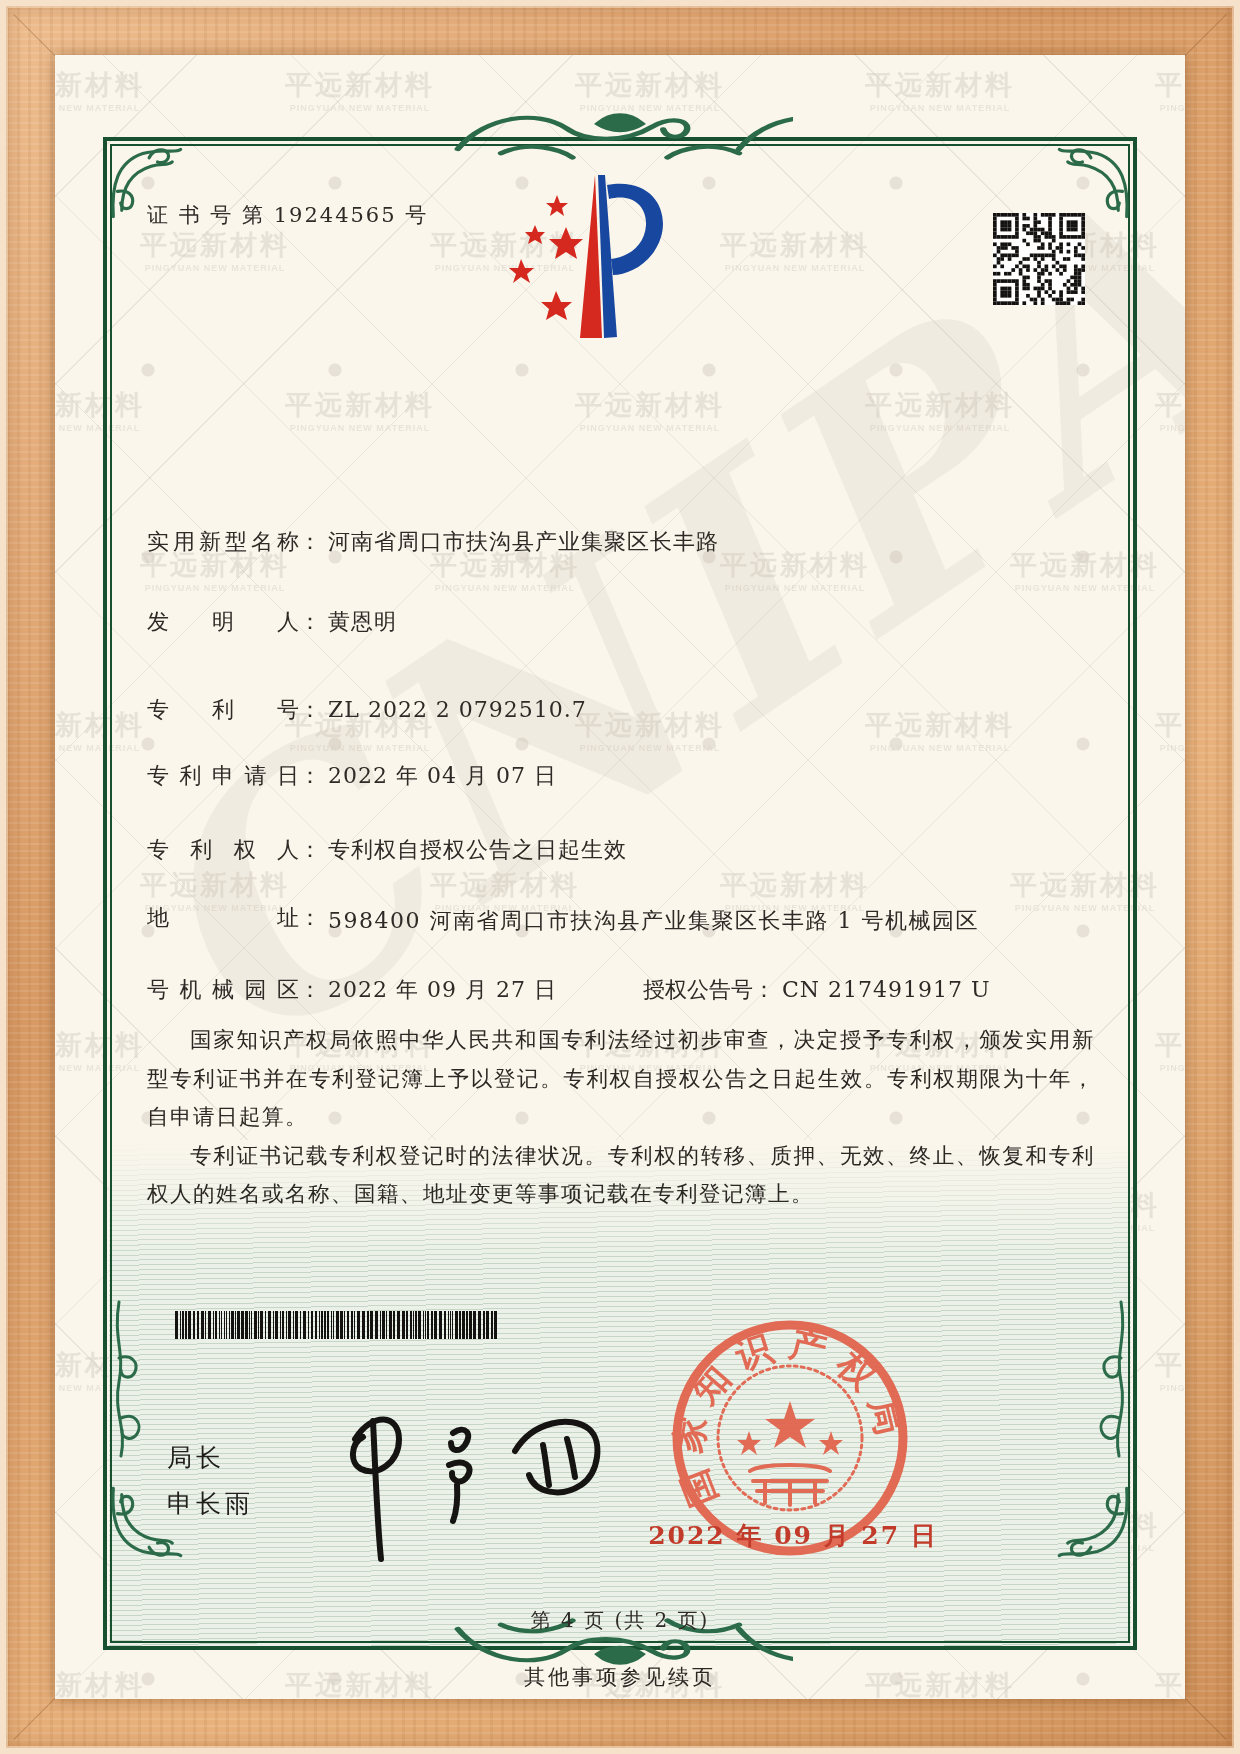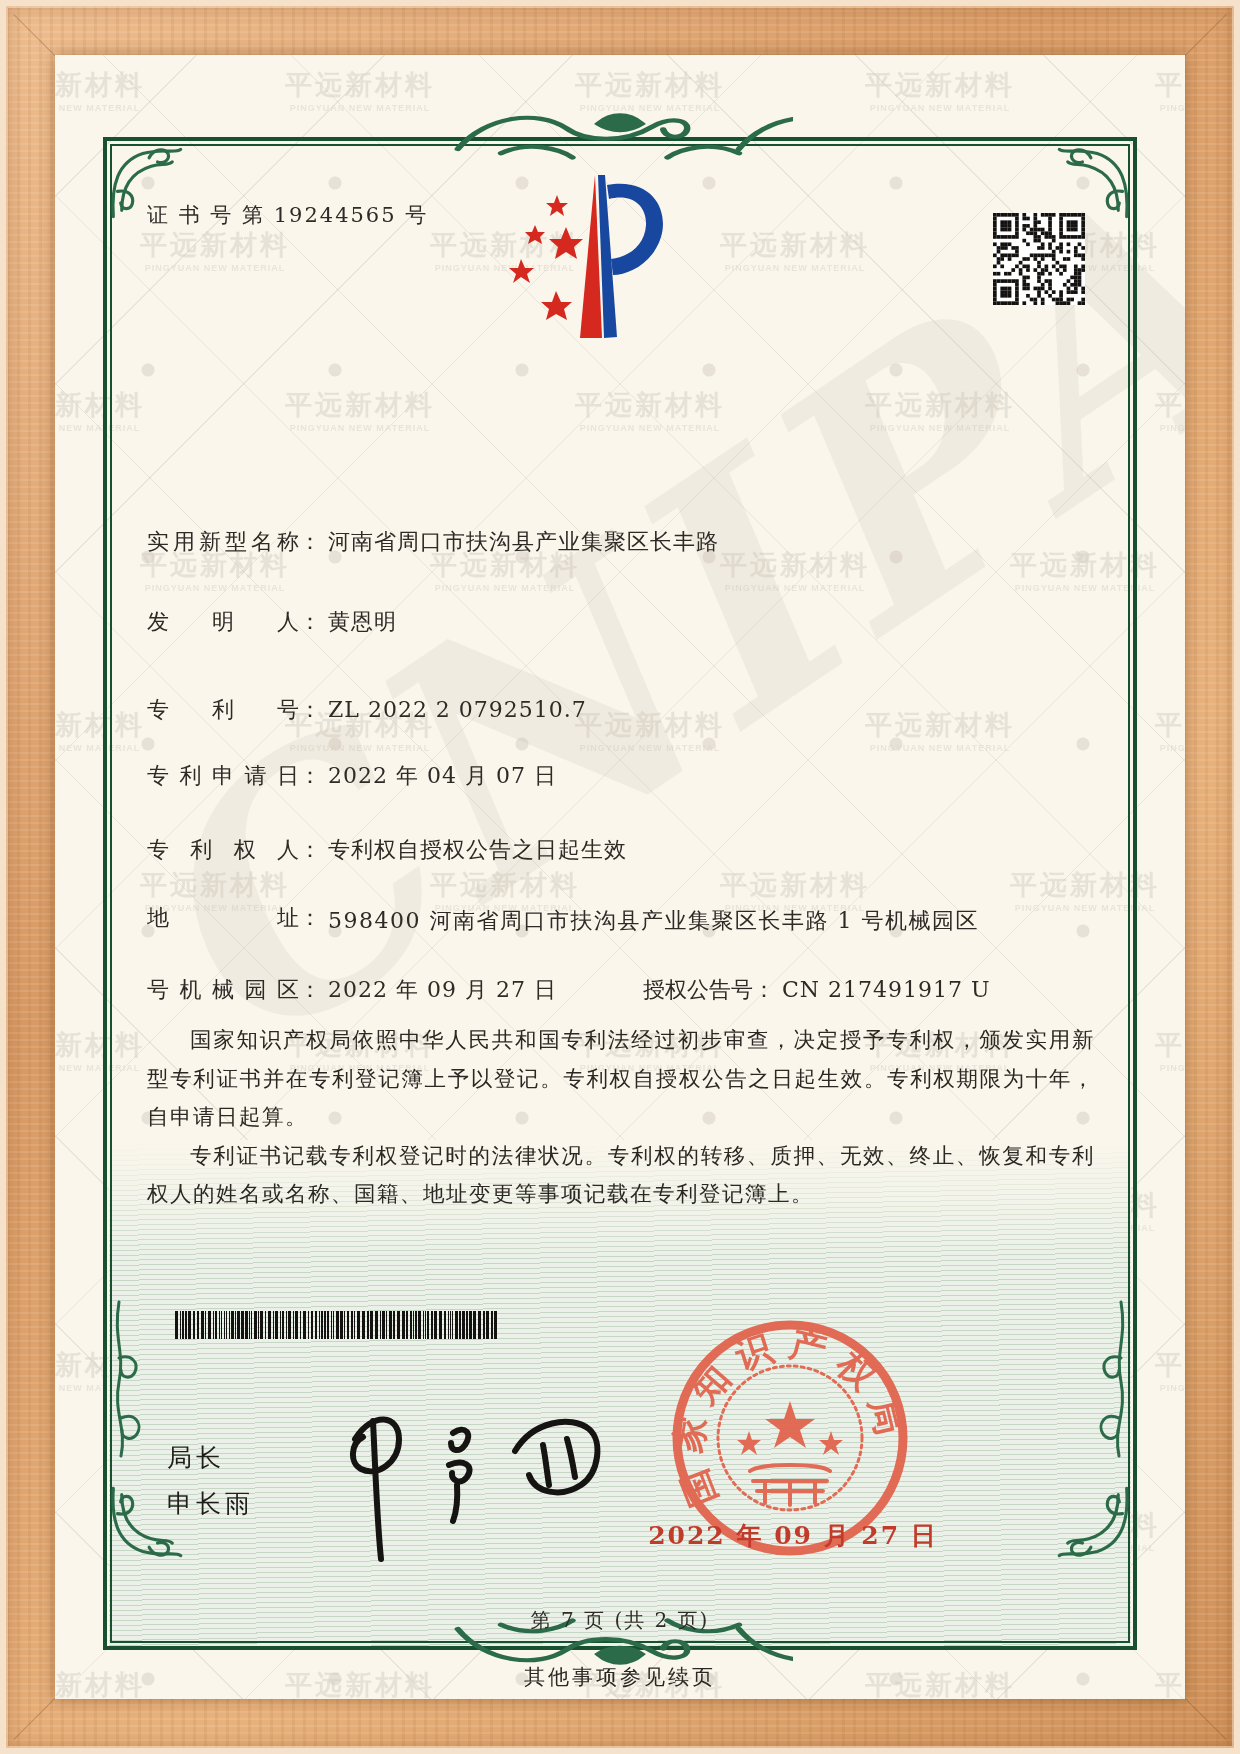--- a/index.html
+++ b/index.html
@@ -733,15 +733,15 @@
     </g>
     <g stroke="#e2604a" fill="none" stroke-width="4" stroke-linecap="round">
       <path d="M85,158 C95,150 155,150 165,158"></path>
       <path d="M88,168 L162,168 M92,178 L158,178"></path>
       <path d="M100,168 L100,190 M125,168 L125,192 M150,168 L150,190"></path>
       <circle cx="125" cy="125" r="72" stroke-width="3" stroke-dasharray="3,4"></circle>
     </g>
   </svg>
   <div class="sealdate">2022 年 09 月 27 日</div>
 
-  <div class="pageline">第 7 页 (共 2 页)</div>
+  <div class="pageline">第 4 页 (共 2 页)</div>
   <div class="note">其他事项参见续页</div>
 </div>
 
 </body></html>

